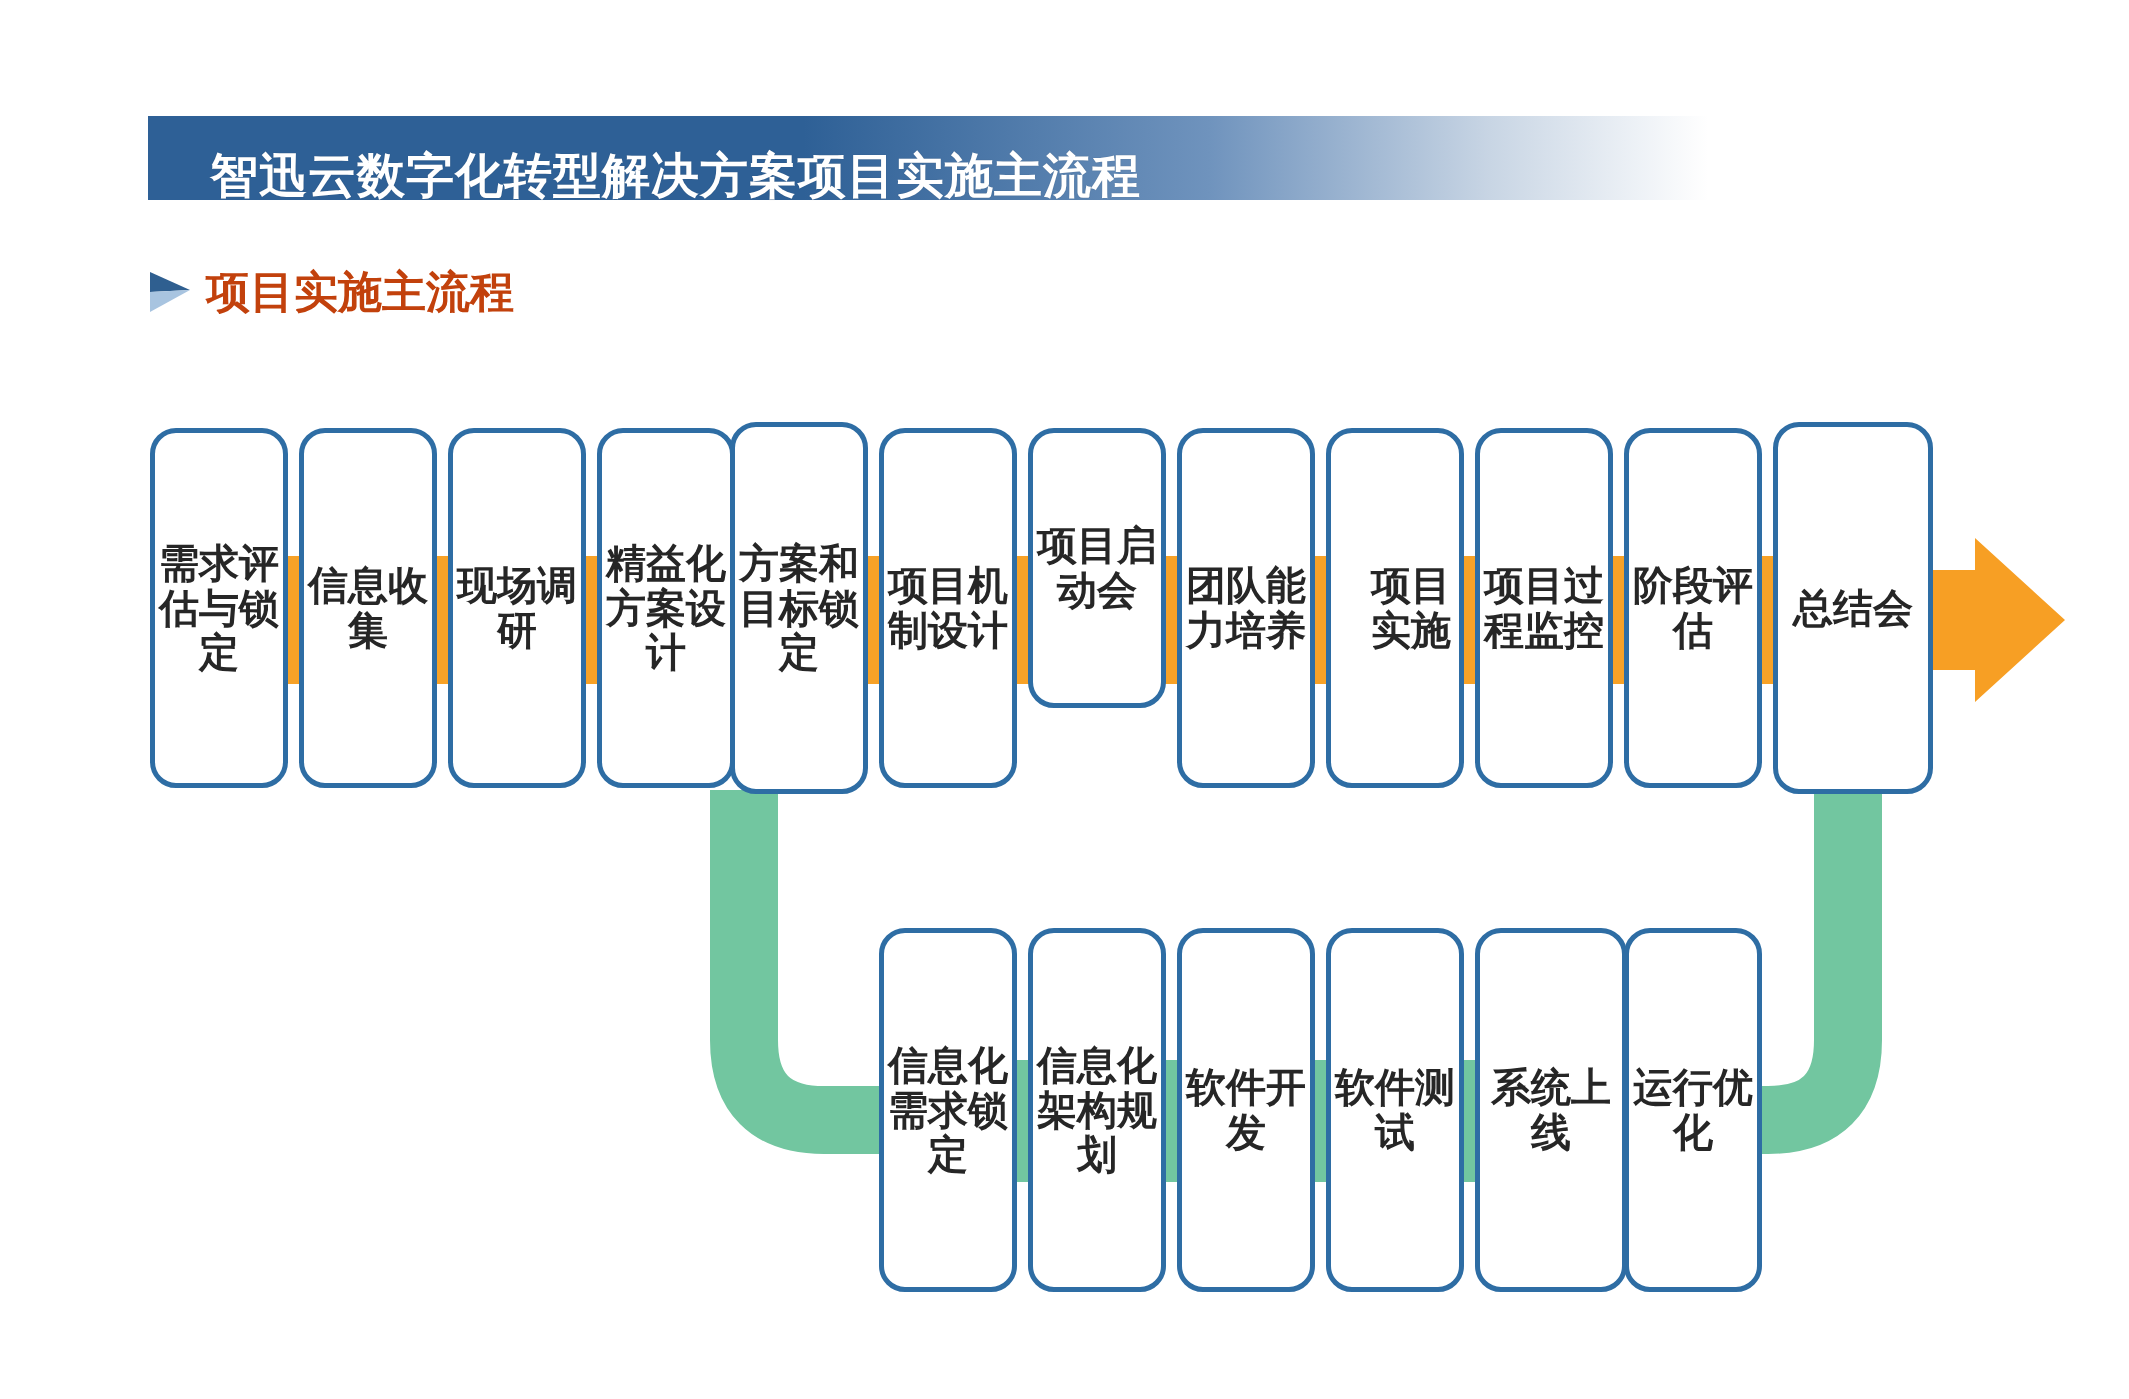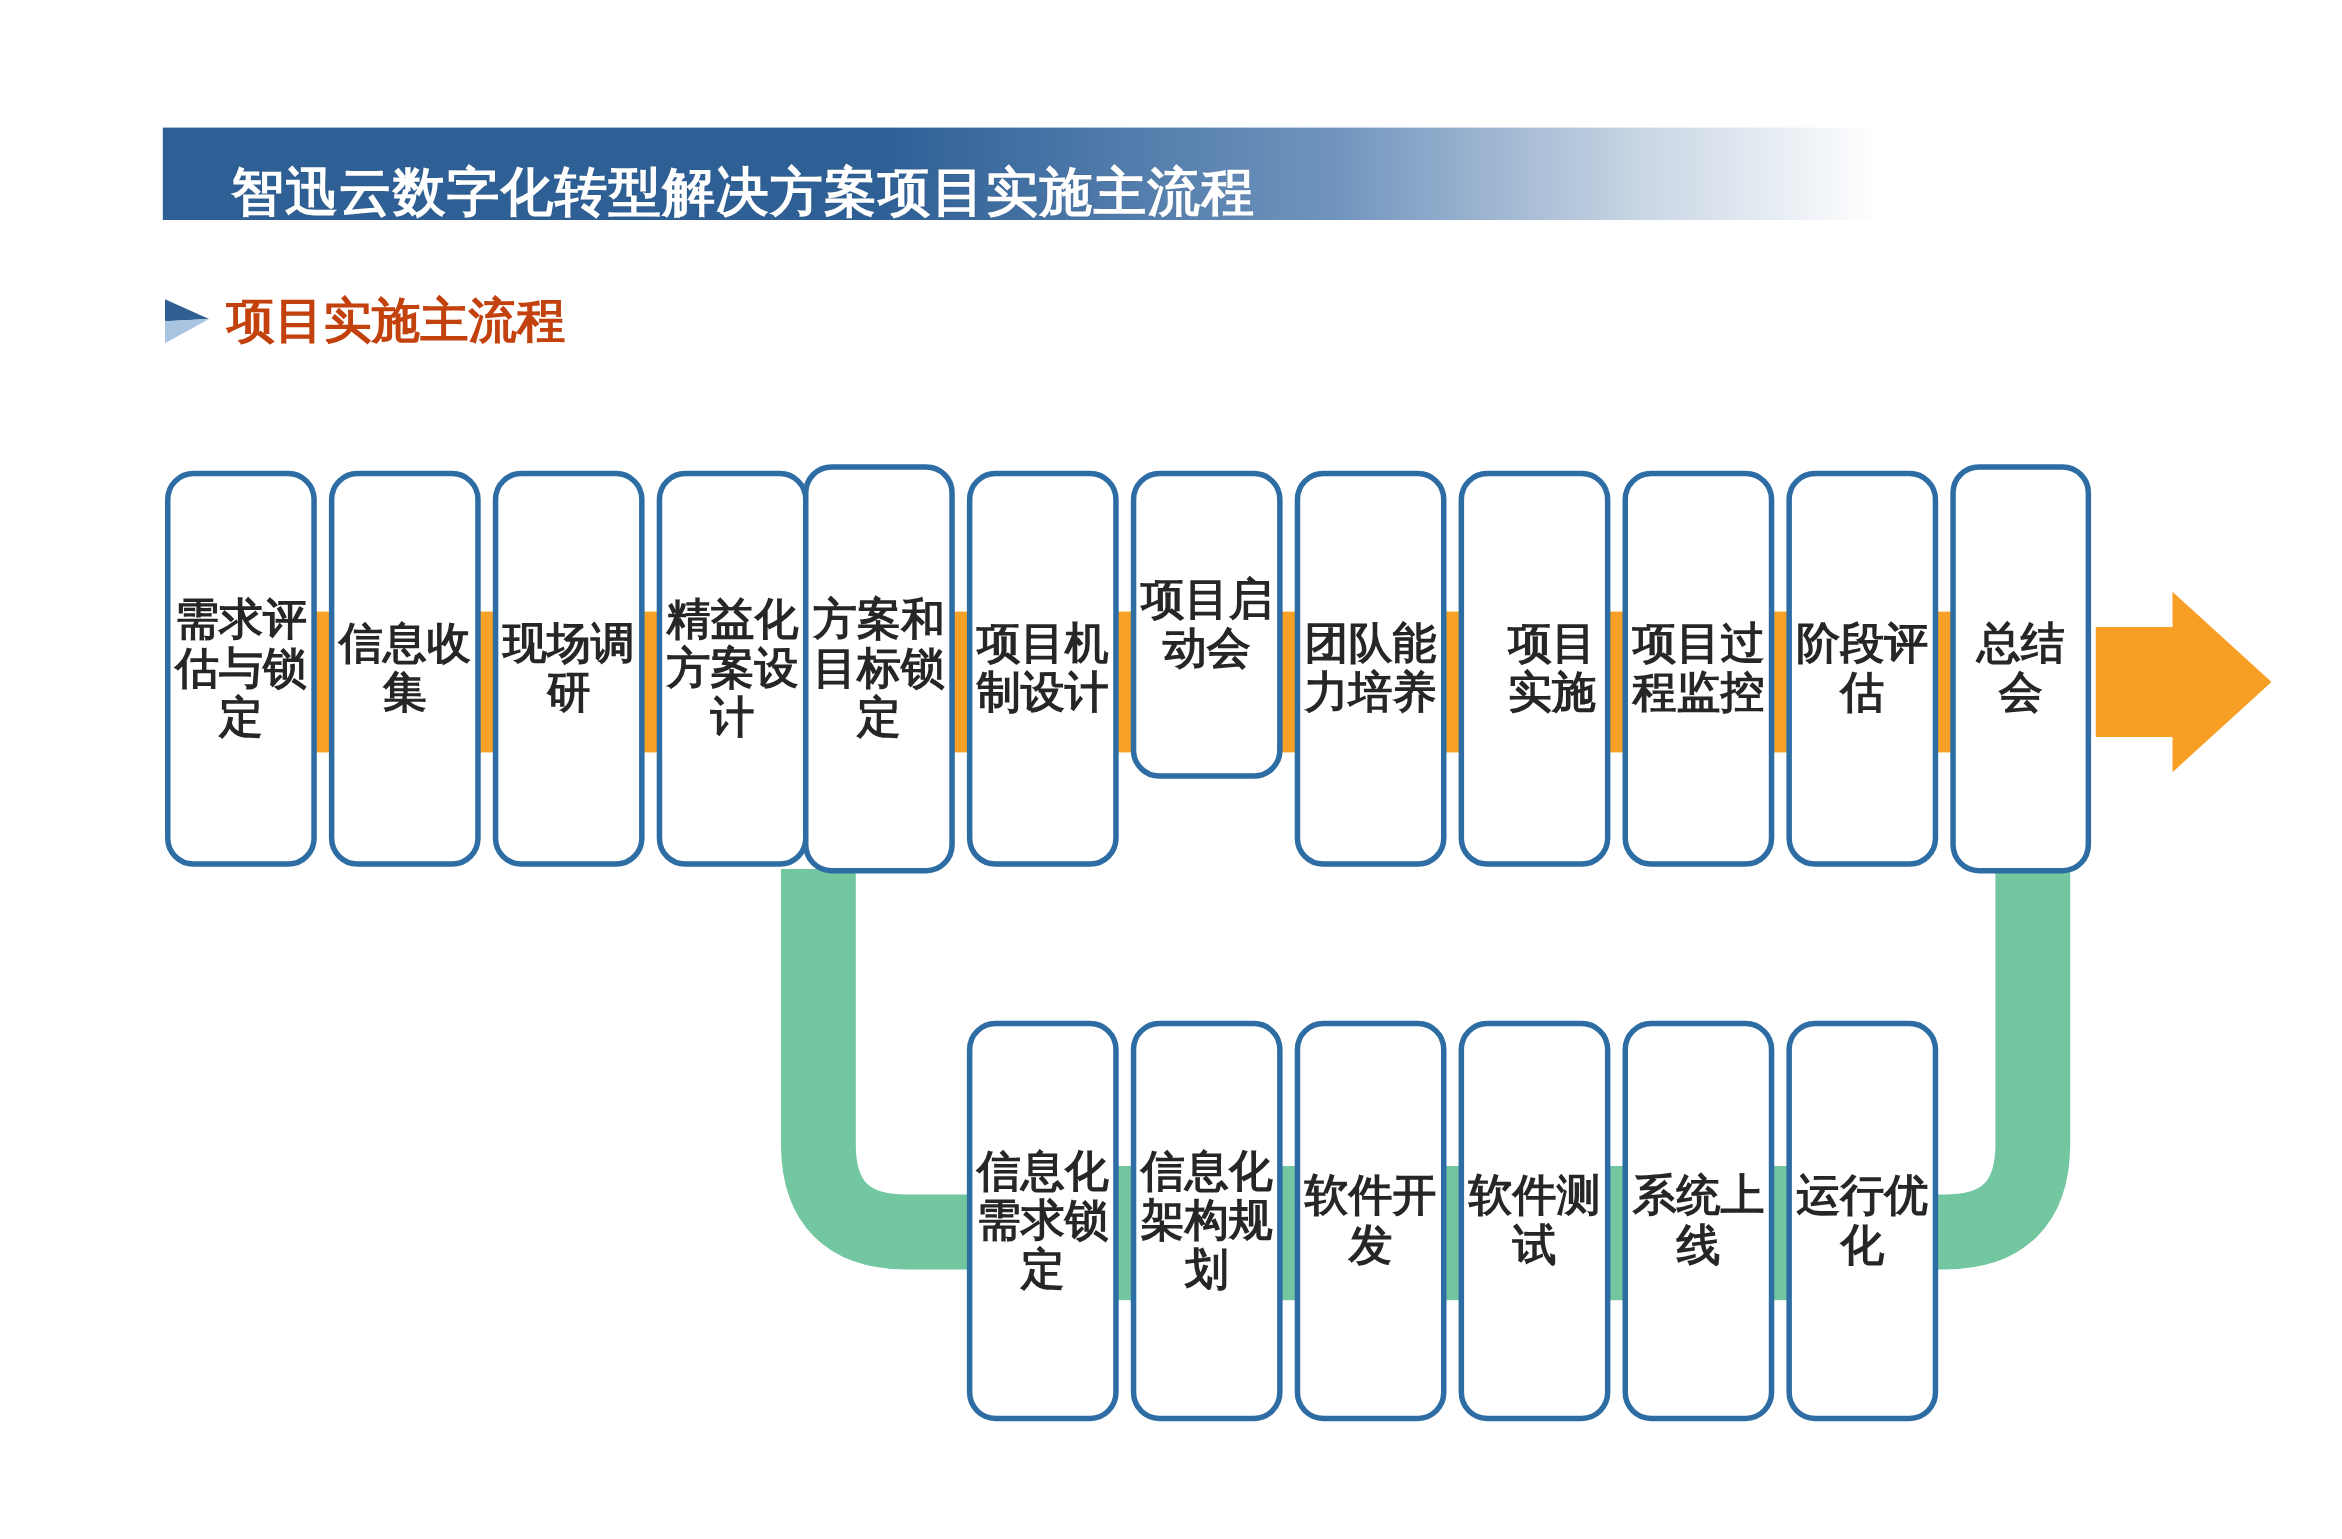--- a/index.html
+++ b/index.html
@@ -139,41 +139,41 @@
     </div>
     <div class="step w1" style="left:1326px;top:428px;width:138px;height:360px;padding-left:32px;">
       <span class="step-label">项目实施</span>
     </div>
     <div class="step w1" style="left:1475px;top:428px;width:138px;height:360px;">
       <span class="step-label">项目过程监控</span>
     </div>
     <div class="step w1" style="left:1624px;top:428px;width:138px;height:360px;">
       <span class="step-label">阶段评估</span>
     </div>
-    <div class="step w1" style="left:1773px;top:422px;width:128px;height:372px;">
+    <div class="step w1" style="left:1773px;top:422px;width:160px;height:372px;">
       <span class="step-label">总结会</span>
     </div>
 
     <svg class="end-arrow" style="left:1905px;top:538px;width:160px;height:164px;" viewBox="0 0 160 164">
       <polygon points="0,32 70,32 70,0 160,82 70,164 70,132 0,132" fill="#f79f24"></polygon>
     </svg>
 
     <div class="step w1" style="left:879px;top:928px;width:138px;height:364px;">
       <span class="step-label">信息化需求锁定</span>
     </div>
     <div class="step w1" style="left:1028px;top:928px;width:138px;height:364px;">
       <span class="step-label">信息化架构规划</span>
     </div>
     <div class="step w1" style="left:1177px;top:928px;width:138px;height:364px;">
       <span class="step-label">软件开发</span>
     </div>
     <div class="step w1" style="left:1326px;top:928px;width:138px;height:364px;">
       <span class="step-label">软件测试</span>
     </div>
-    <div class="step w1" style="left:1475px;top:928px;width:138px;height:364px;">
+    <div class="step w1" style="left:1475px;top:928px;width:152px;height:364px;">
       <span class="step-label">系统上线</span>
     </div>
     <div class="step w1" style="left:1624px;top:928px;width:138px;height:364px;">
       <span class="step-label">运行优化</span>
     </div>
 
   </div>
 </div>
 
 </body></html>

